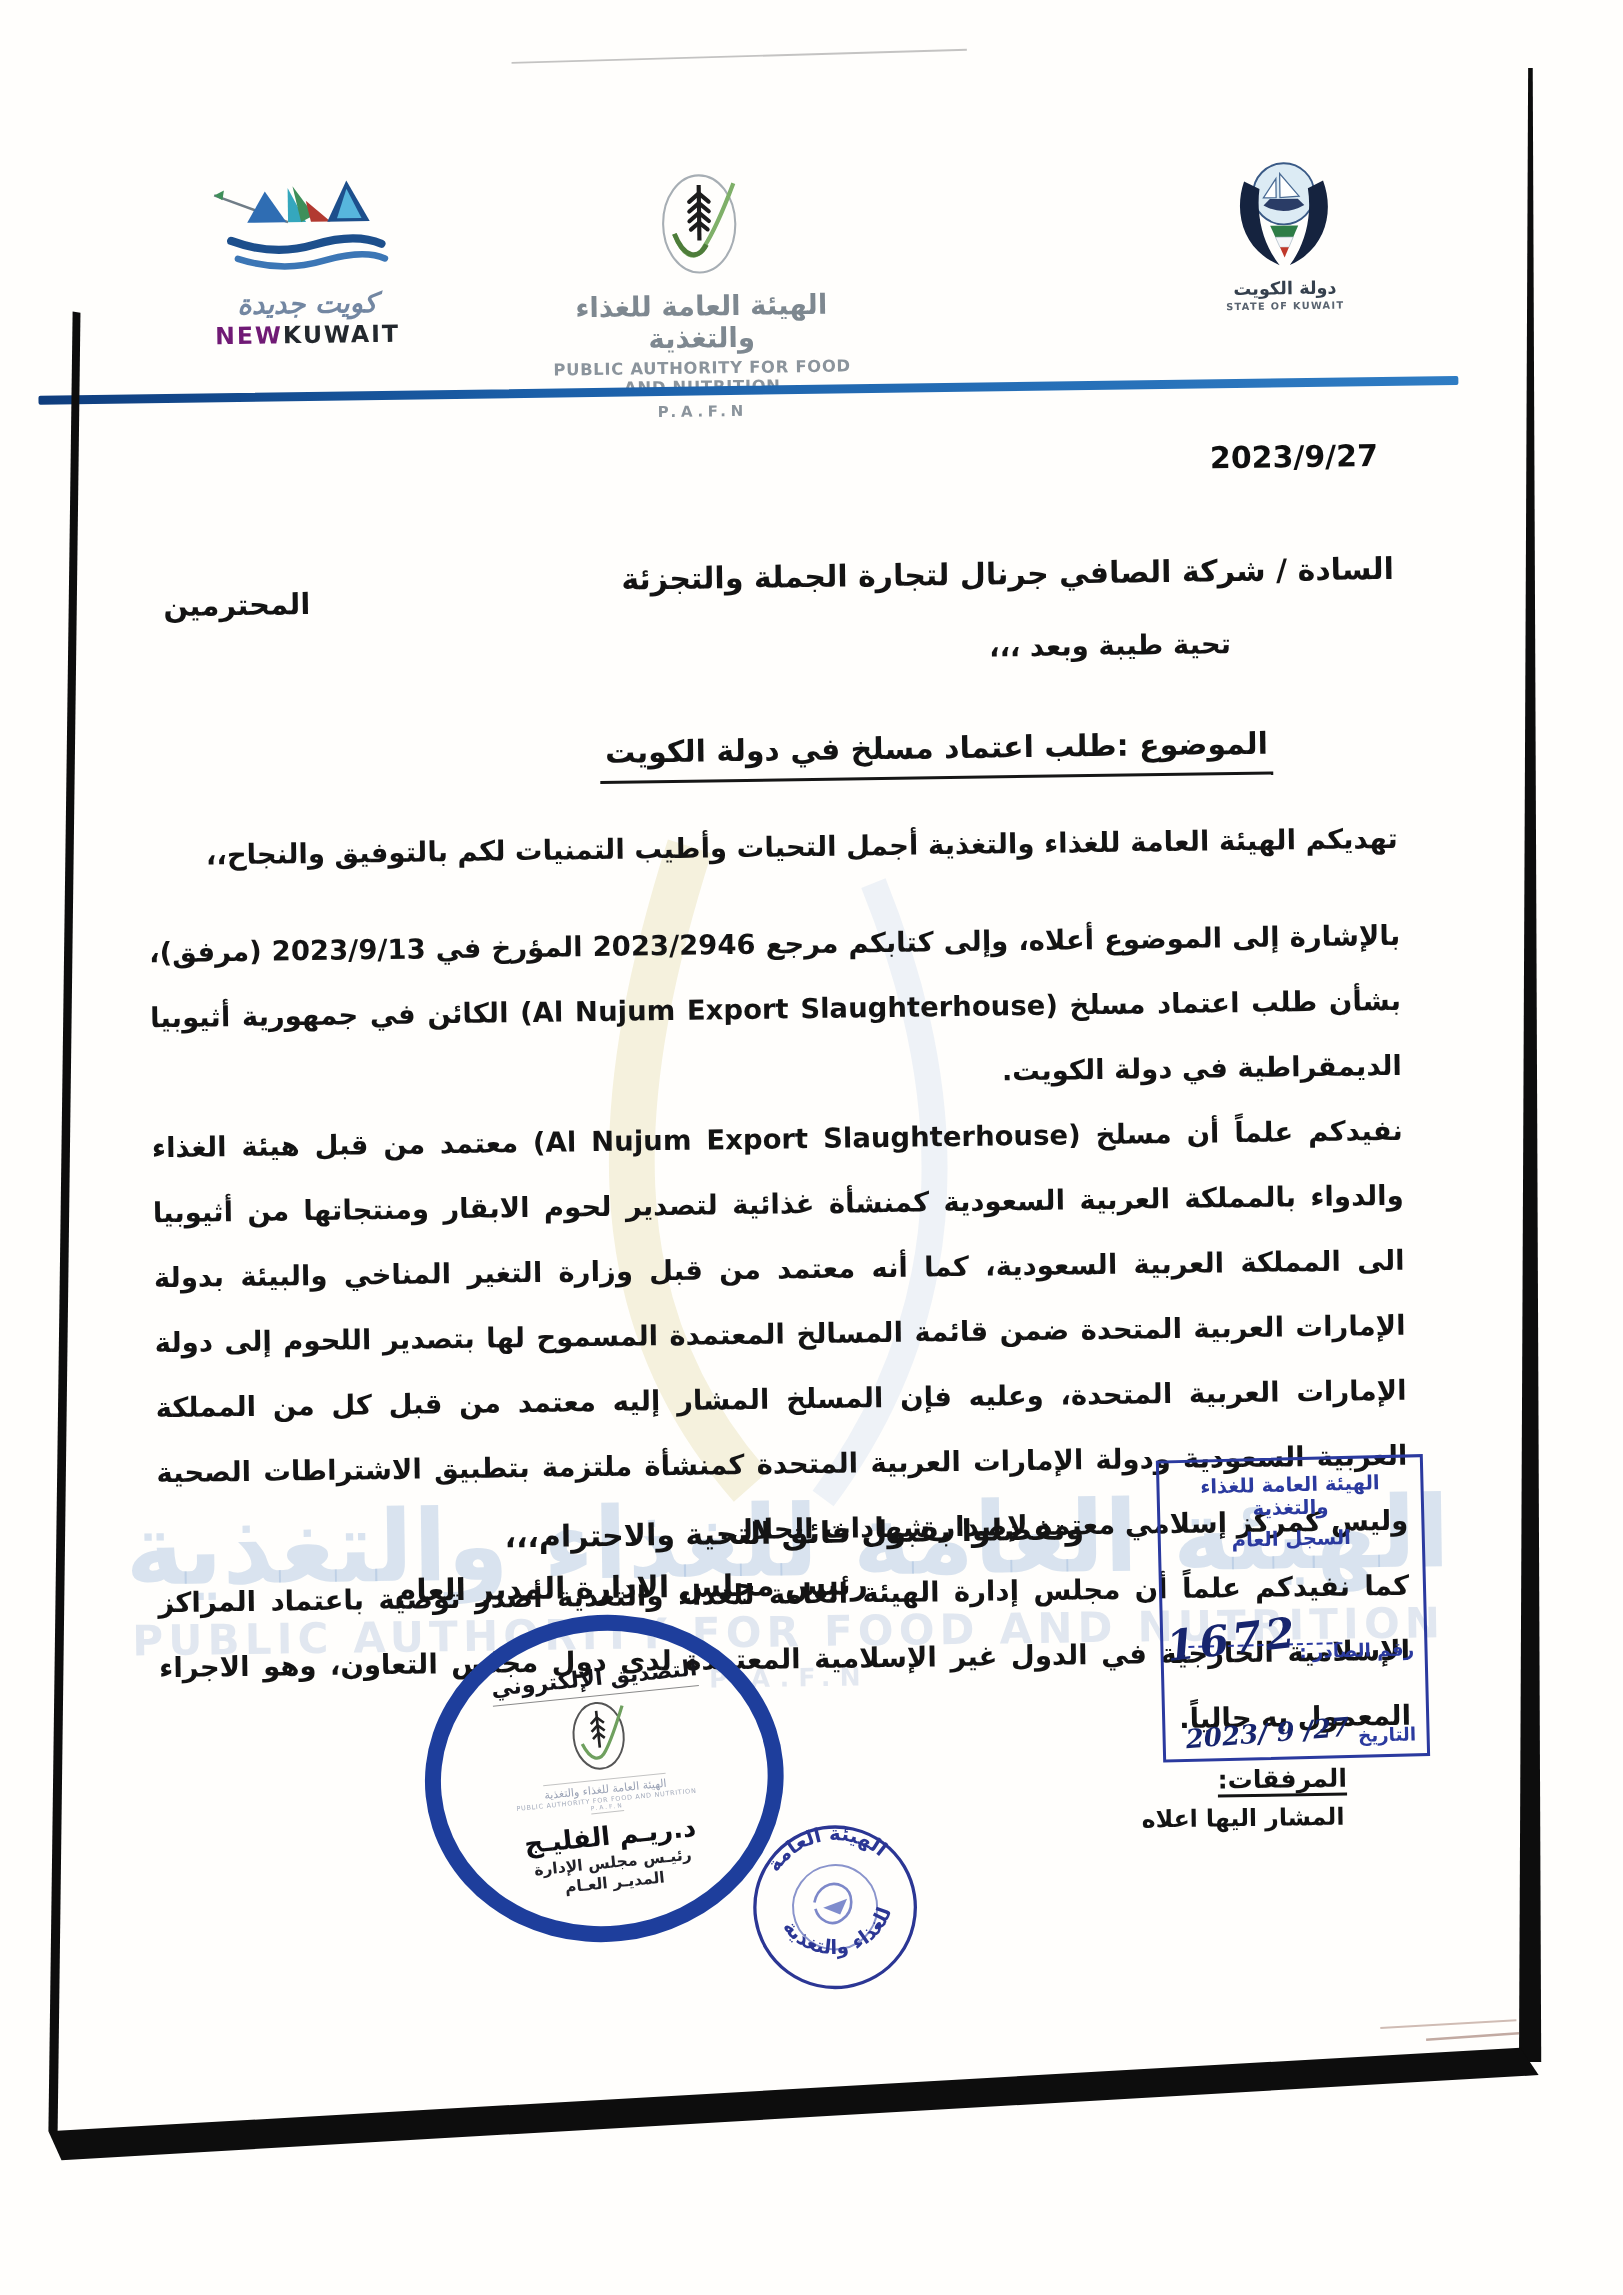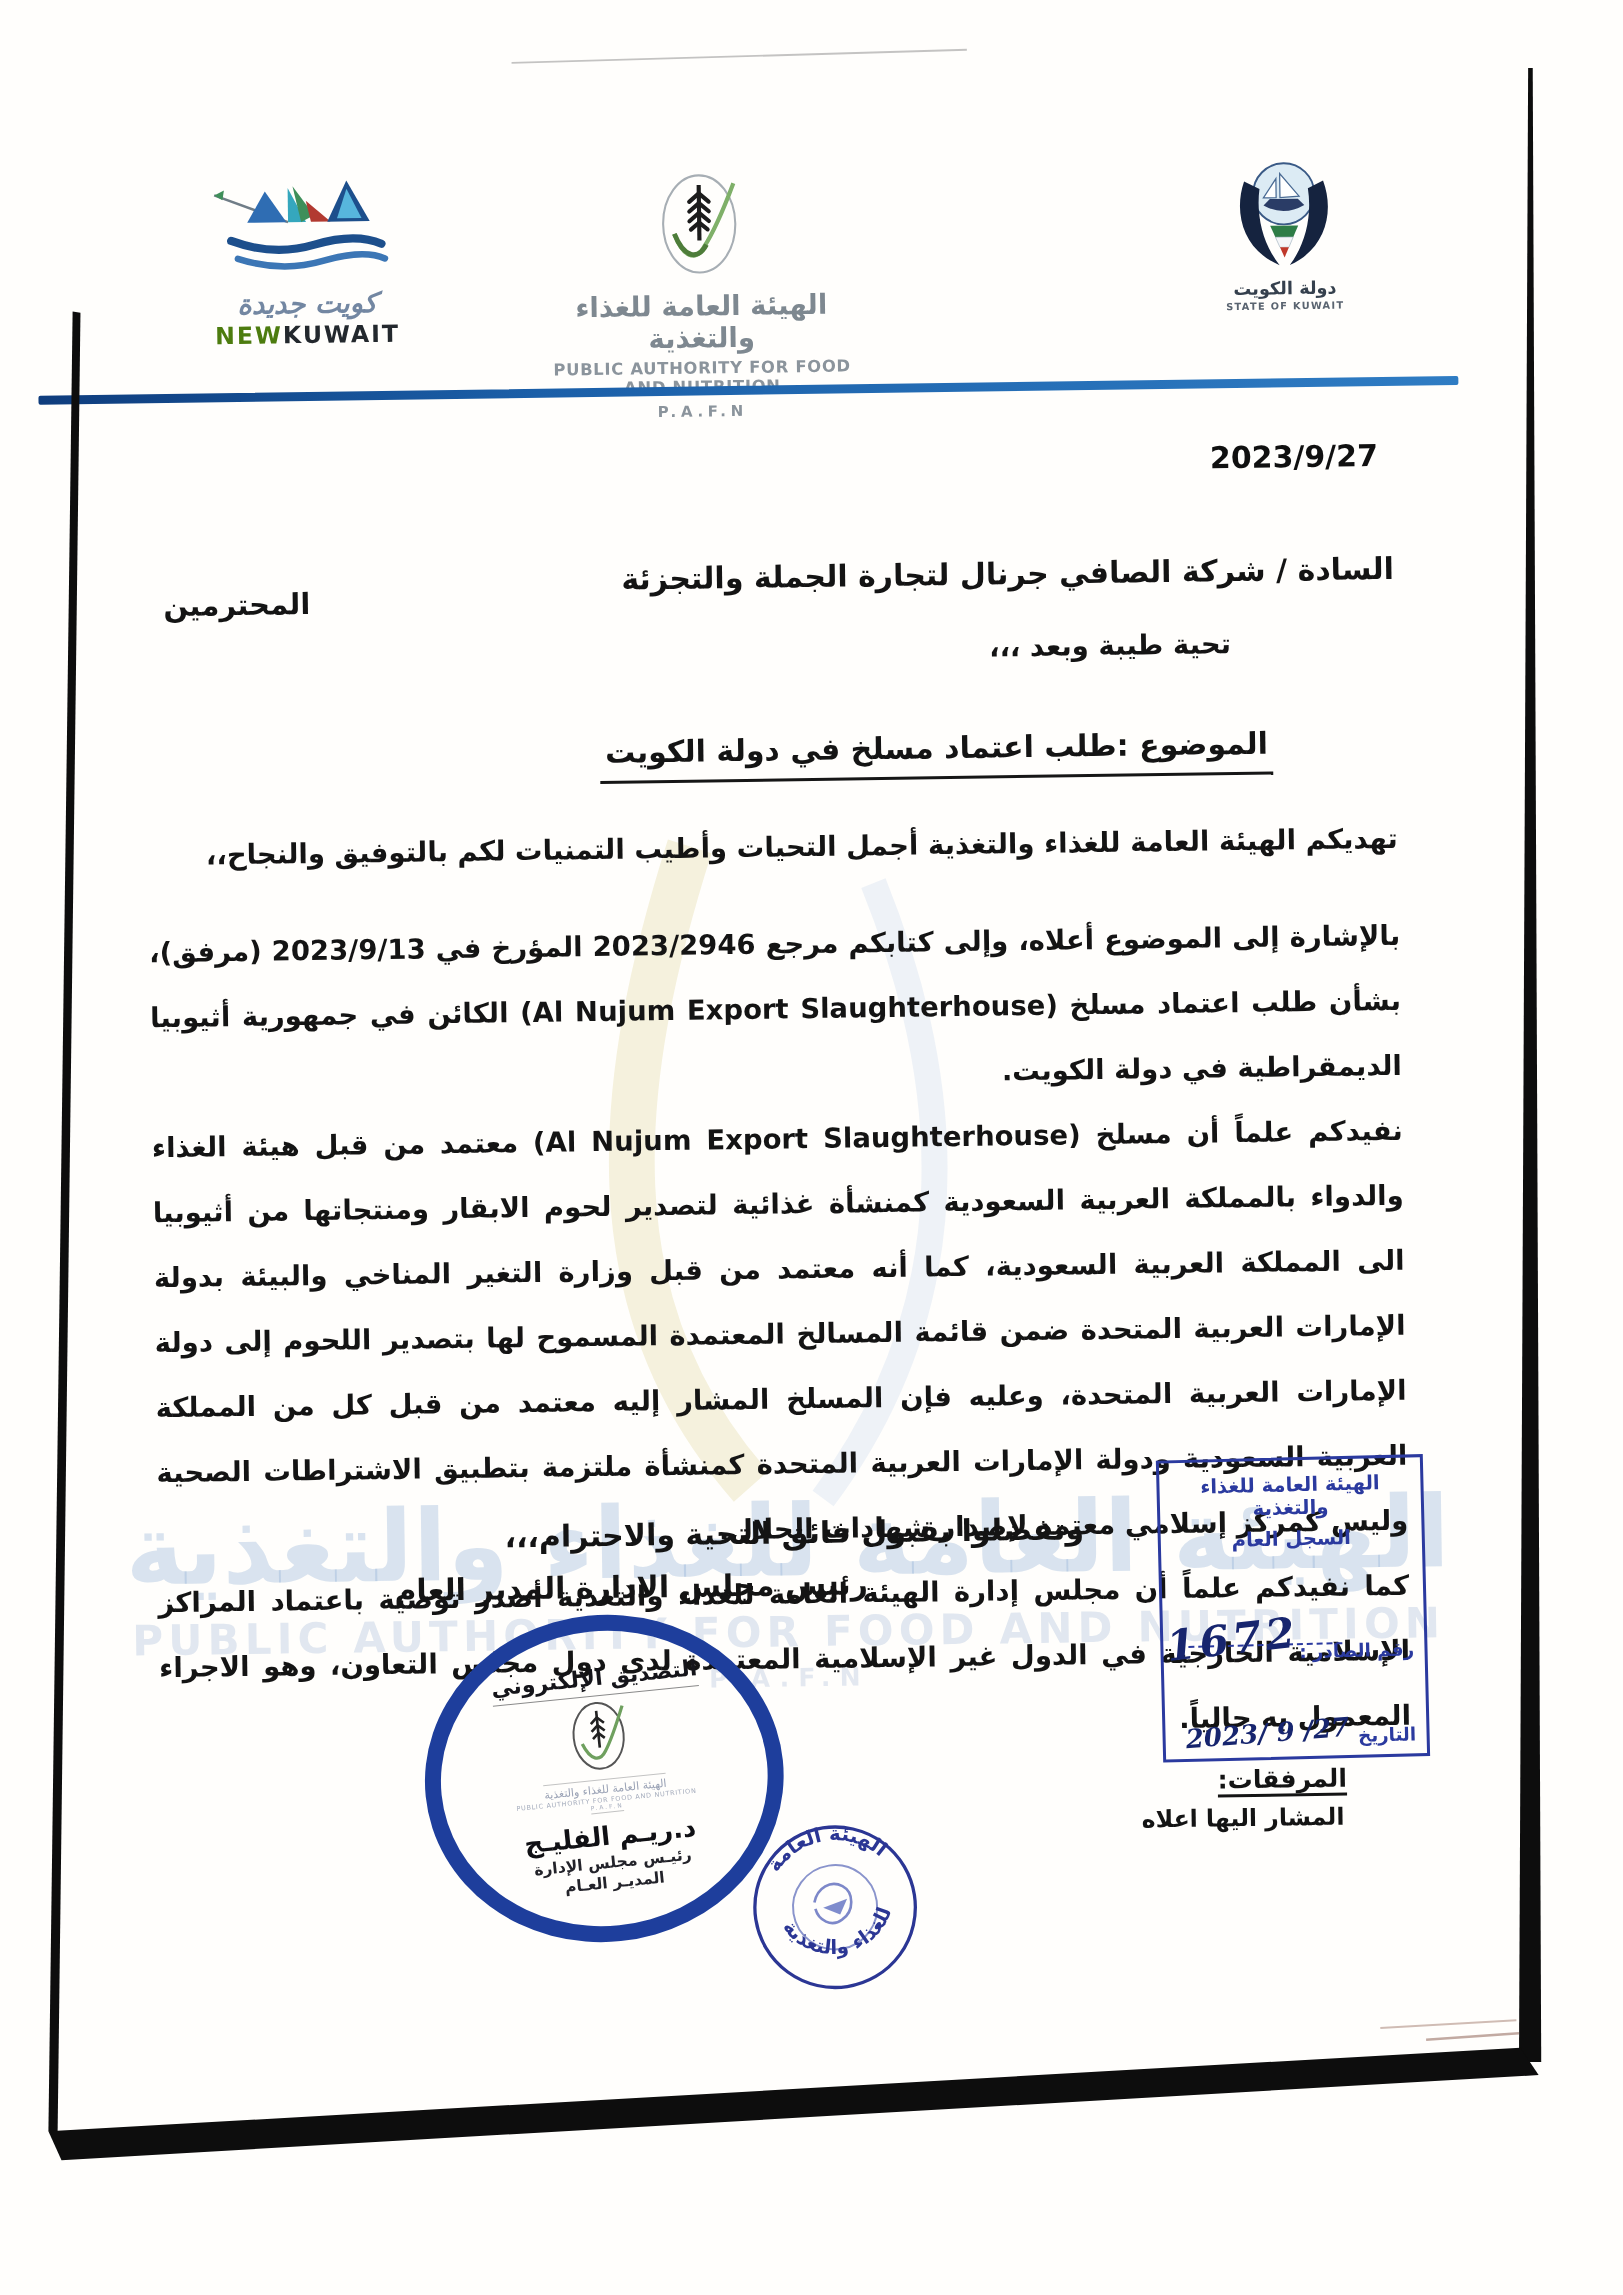--- a/index.html
+++ b/index.html
@@ -5,21 +5,21 @@
   html,body{margin:0;padding:0;background:#ffffff;}
   body{width:1623px;height:2295px;position:relative;overflow:hidden;
        font-family:"DejaVu Sans",sans-serif;color:#141414;}
   .sheet{position:absolute;inset:0;background:#fffefc;overflow:hidden;}
   .tilt{position:absolute;inset:0;transform:rotate(-0.8deg);}
 
   
   .logo-nk{position:absolute;left:162px;top:169px;width:314px;text-align:center;}
   .nk-ar{font-size:27.5px;font-style:italic;font-weight:bold;color:#7387a2;margin-top:3.9px;}
   .nk-en{font-size:23.6px;font-weight:bold;letter-spacing:2px;margin-top:2.6px;}
-  .nk-en .new{color:#4d7c0f;margin-top:39px;} .nk-en .kw{color:#23282d;}
+  .nk-en .new{color:#701a75;margin-top:39px;} .nk-en .kw{color:#23282d;}
 
   .logo-pafn{position:absolute;left:556px;top:164px;width:314px;text-align:center;}
   .pafn-ar{font-size:27.5px;font-weight:bold;color:#7e8890;margin-top:1.3px;}
   .pafn-en{font-size:16.4px;font-weight:bold;color:#8b949c;letter-spacing:0.7px;margin-top:5.2px;}
   .pafn-abbr{font-size:15px;font-weight:bold;color:#8b949c;letter-spacing:4.6px;margin-top:5.2px;}
 
   .logo-kw{position:absolute;left:1199px;top:161px;width:196px;text-align:center;}
   .kw-ar{font-size:17.7px;font-weight:bold;color:#35404d;margin-top:1.3px;}
   .kw-en{font-size:9.8px;font-weight:bold;color:#5a6470;letter-spacing:1.3px;margin-top:1.3px;}
 

